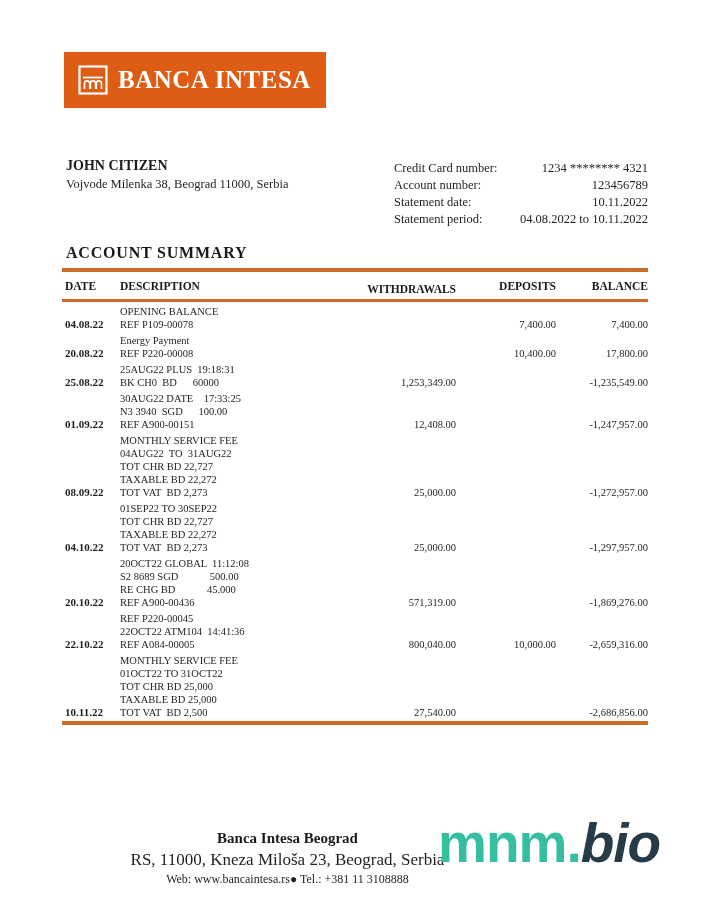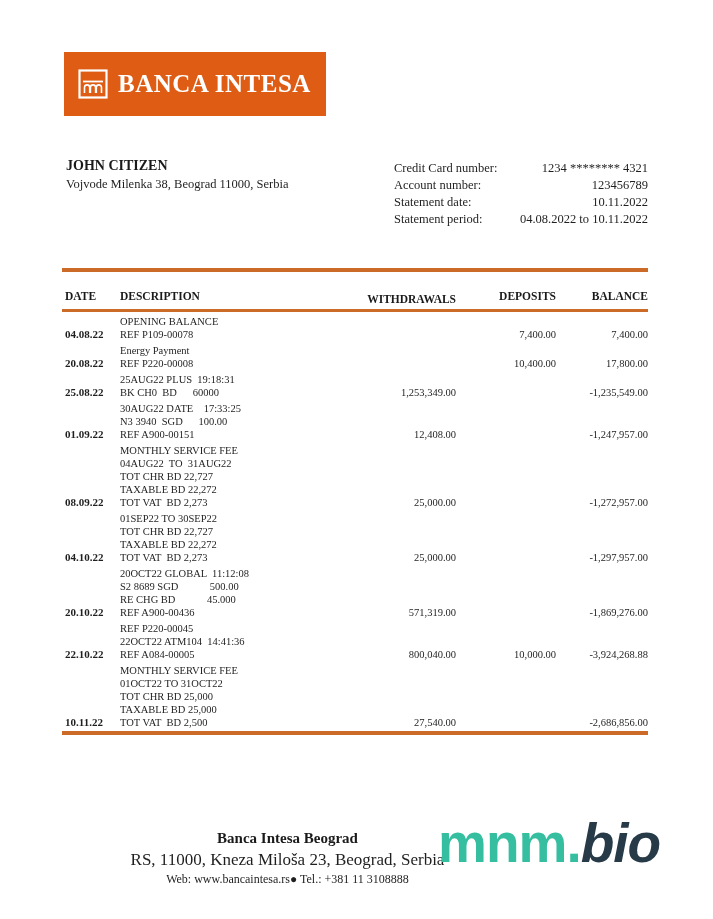--- a/index.html
+++ b/index.html
@@ -8,21 +8,21 @@
     font-family: "Liberation Serif", serif;
     color: #1f1f1f;
     position: relative;
     overflow: hidden;
   }
   .page { position: absolute; inset: 0; }
 
   
   .logo-box {
     position: absolute; left: 64px; top: 52px;
-    width: 262px; height: 64px;
+    width: 262px; height: 56px;
     background: #DE5C14;
     display: flex; align-items: center;
     padding-left: 14px;
   }
   .logo-icon { width: 30px; height: 30px; margin-right: 10px; flex: 0 0 auto; }
   .logo-text {
     color: #ffffff; font-size: 25px; font-weight: bold;
     letter-spacing: 0.5px; font-family: "Liberation Serif", serif;
     white-space: nowrap;
   }
@@ -43,21 +43,21 @@
     font-size: 16px; font-weight: bold; letter-spacing: 0.8px; color: #1a1a1a;
   }
 
   
   .summary-table { position: absolute; left: 62px; top: 268px; width: 586px; }
   .rule-top { height: 4px; background: #CC6B28; }
   .rule-mid { height: 3px; background: #CC6B28; }
   .rule-bottom { height: 4px; background: #CC6B28; }
   .table-header {
     display: flex; align-items: center;
-    padding: 15px 0 4px 0;
+    padding: 5px 0 4px 0;
     font-weight: bold; font-size: 11.5px; color: #1a1a1a;
   }
   .col-date { width: 58px; padding-left: 3px; text-align: left; }
   .col-desc { width: 232px; text-align: left; }
   .col-wd   { width: 104px; text-align: right; margin-top: 6px; }
   .col-dep  { width: 100px; text-align: right; }
   .col-bal  { width: 92px;  text-align: right; }
 
   .txn-row { display: flex; align-items: flex-end; margin-top: 3px; }
   .txn-row .col-date { font-weight: bold; font-size: 11px; line-height: 13px; }
@@ -115,20 +115,21 @@
     <div class="info-row">
       <span class="info-label">Statement date:</span>
       <span class="info-value">10.11.2022</span>
     </div>
     <div class="info-row">
       <span class="info-label">Statement period:</span>
       <span class="info-value">04.08.2022 to 10.11.2022</span>
     </div>
   </div>
 
+  <div class="summary-title">ACCOUNT SUMMARY</div>
 
   <div class="summary-table">
     <div class="rule-top" style="background: rgb(204, 107, 40);"></div>
     <div class="table-header">
       <span class="col-date">DATE</span>
       <span class="col-desc">DESCRIPTION</span>
       <span class="col-wd">WITHDRAWALS</span>
       <span class="col-dep">DEPOSITS</span>
       <span class="col-bal">BALANCE</span>
     </div>
@@ -221,21 +222,21 @@
 
   <div class="txn-row">
     <span class="col-date">22.10.22</span>
     <span class="col-desc">
             <div class="desc-line">REF P220-00045</div>
             <div class="desc-line">22OCT22 ATM104  14:41:36</div>
             <div class="desc-line">REF A084-00005</div>
           </span>
     <span class="col-wd amount">800,040.00</span>
     <span class="col-dep amount">10,000.00</span>
-    <span class="col-bal amount">-3,924,268.88</span>
+    <span class="col-bal amount">-2,659,316.00</span>
   </div>
 
   <div class="txn-row">
     <span class="col-date">10.11.22</span>
     <span class="col-desc">
             <div class="desc-line">MONTHLY SERVICE FEE</div>
             <div class="desc-line">01OCT22 TO 31OCT22</div>
             <div class="desc-line">TOT CHR BD 25,000</div>
             <div class="desc-line">TAXABLE BD 25,000</div>
             <div class="desc-line">TOT VAT  BD 2,500</div>

